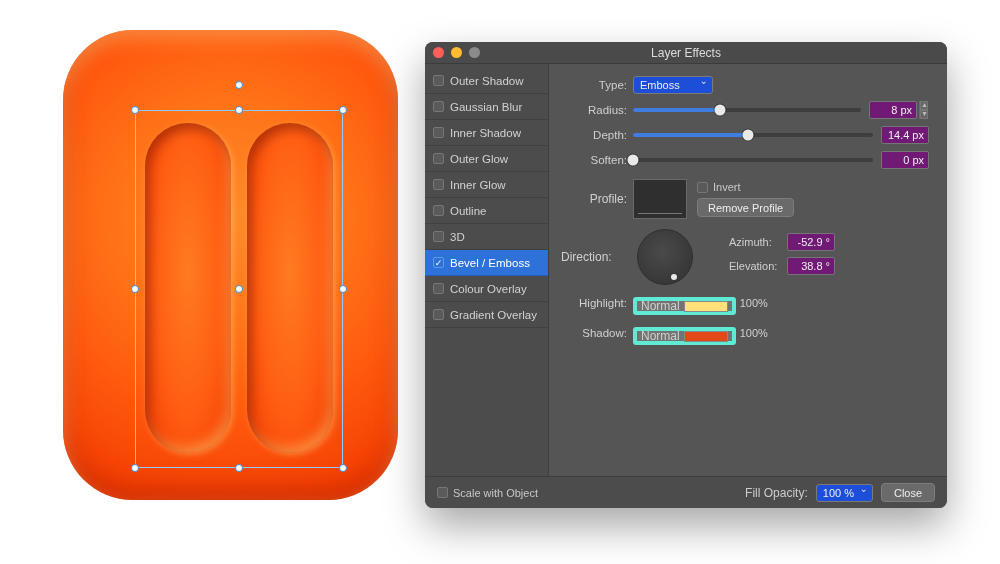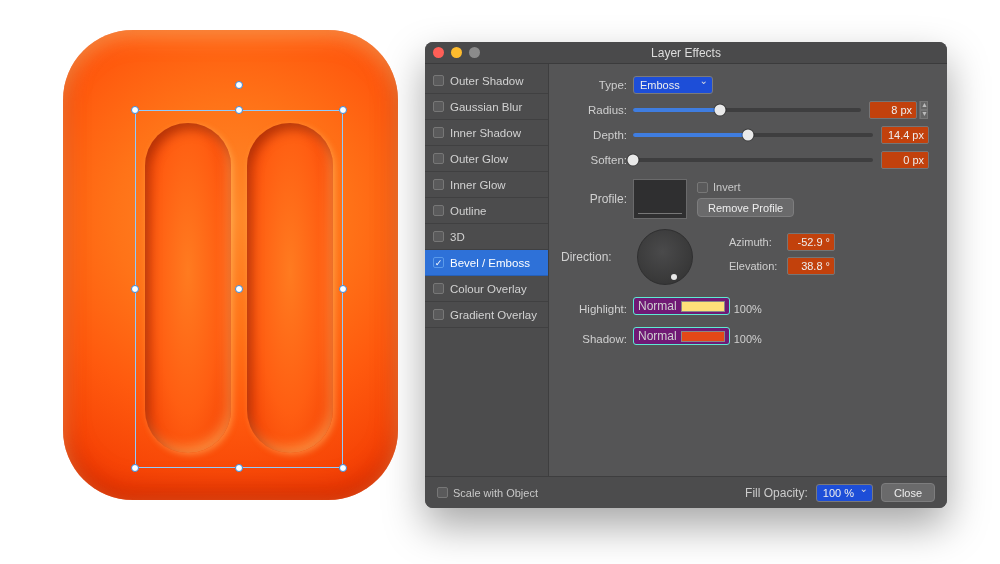--- a/index.html
+++ b/index.html
@@ -187,21 +187,21 @@
   .slider .thumb {
     position: absolute;
     width: 11px; height: 11px;
     background: #e9e9e9;
     border-radius: 50%;
     top: 50%; transform: translate(-50%,-50%);
     box-shadow: 0 0 0 1px rgba(0,0,0,0.3);
   }
   .numbox {
     width: 48px; height: 18px;
-    background: #c2410c;
+    background: #701a75;
     border: 1px solid #757576;
     border-radius: 2px;
     font-size: 11px;
     text-align: right;
     padding: 0 4px;
     color: #eee;
     display: inline-flex; align-items: center; justify-content: flex-end;
   }
   .stepper {
     width: 10px; height: 18px;
@@ -257,25 +257,25 @@
     background: #e8e8e8;
     border-radius: 50%;
     left: 62%; top: 82%;
   }
   .mini-labels {
     margin-left: 36px;
   }
   .mini-labels .mrow { display: flex; align-items: center; margin-bottom: 6px; }
   .mini-labels .mlab { width: 58px; text-align: left; font-size: 11px; padding-right: 5px; color:#cfcfcf; }
 
-  .blend-row { display: flex; align-items: flex-end; margin-top: 12px; }
+  .blend-row { display: flex; align-items: flex-start; margin-top: 12px; }
   .blend-row .lab { width: 72px; text-align: right; padding-right: 6px; font-size: 11.5px;}
   .blend-pill {
-    background: #701a75;
-    border: 1px solid #5eead4;
+    background: #737373;
+    border: 4px solid #5eead4;
     border-radius: 3px;
     display: inline-flex; align-items: center;
     height: 18px;
     padding: 0 4px;
     gap: 4px;
   }
   .swatch {
     width: 44px; height: 11px;
     border: 1px solid #888;
   }

